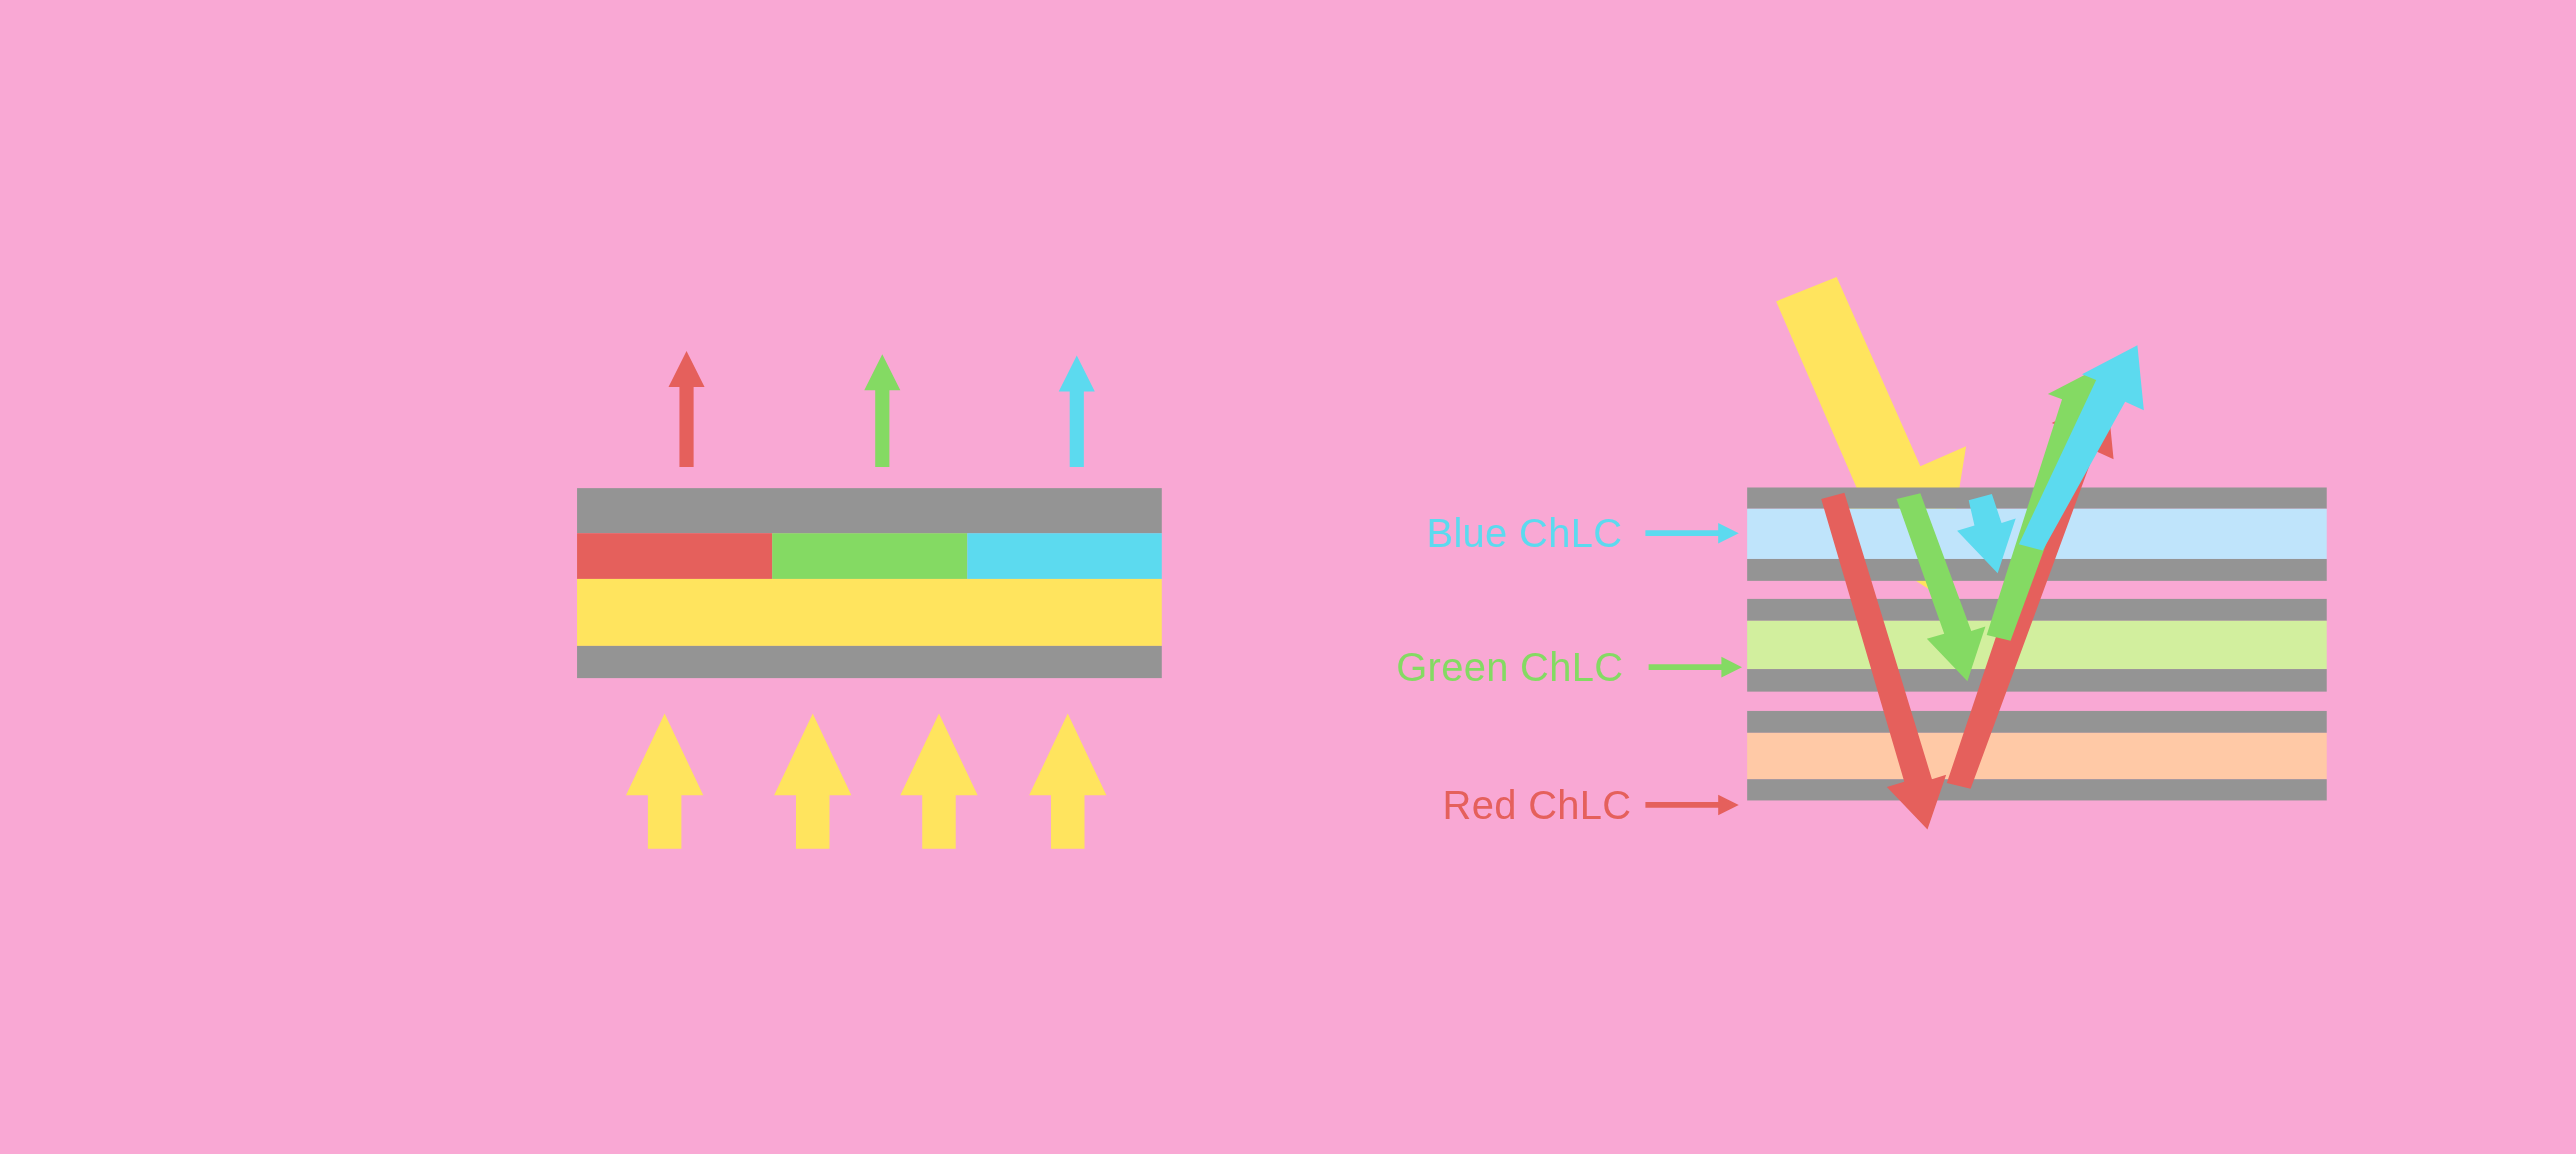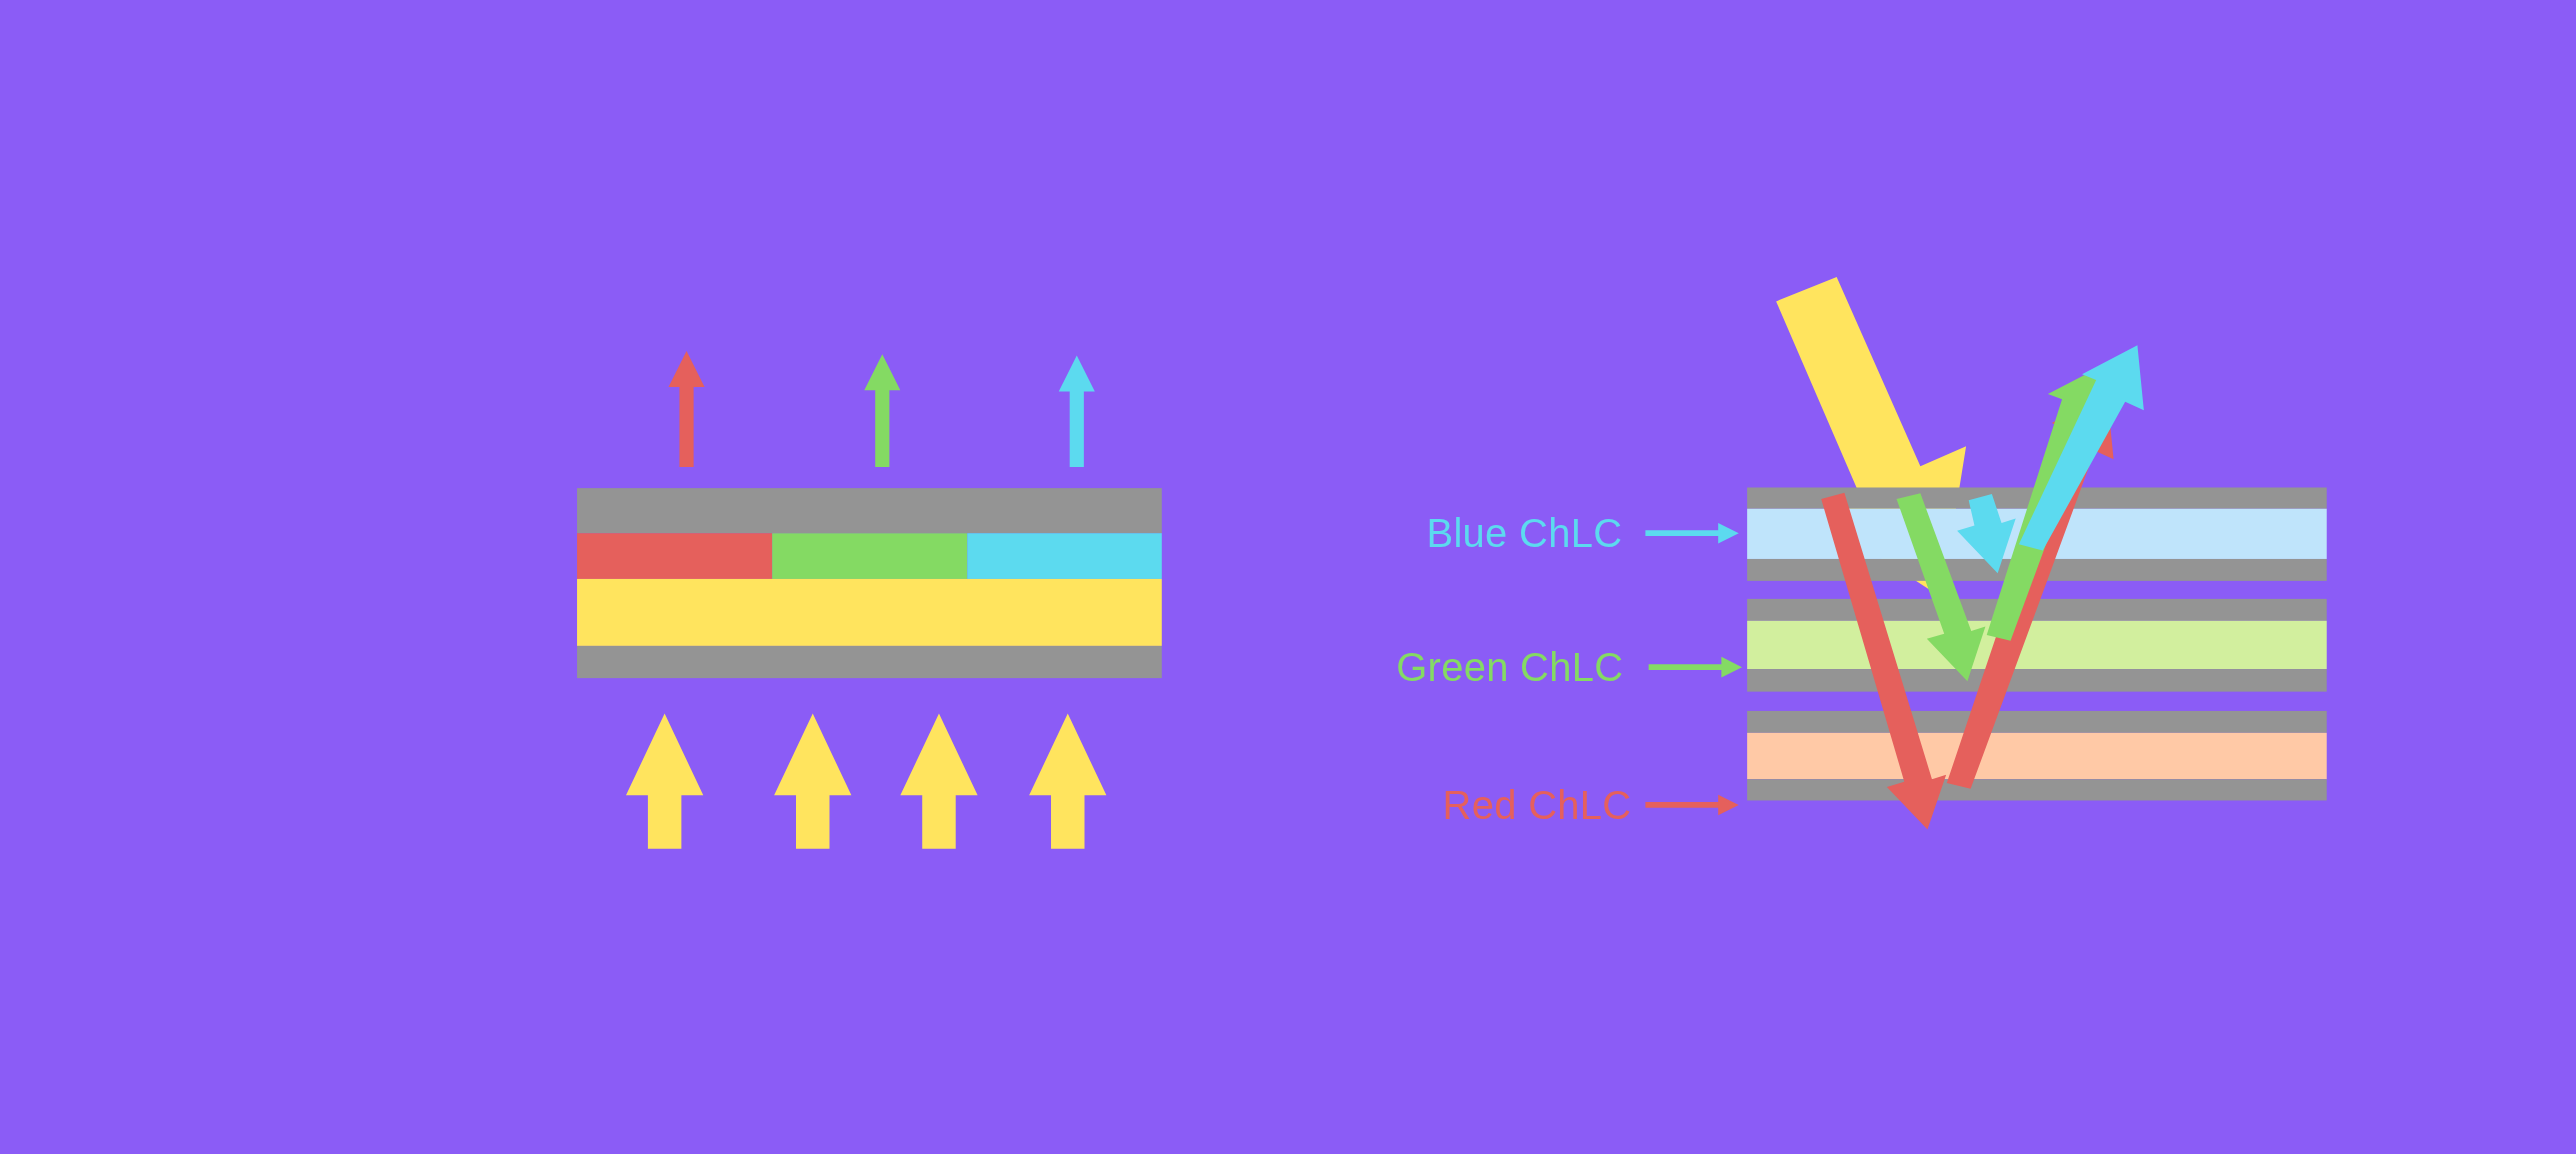--- a/index.html
+++ b/index.html
@@ -11,21 +11,21 @@
     width: 2576px;
     height: 1154px;
     font-family: "Liberation Sans", sans-serif;
     overflow: hidden;
     position: relative;
   }
   #stage {
     position: relative;
     width: 2576px;
     height: 1154px;
-    background: #8b5cf6;
+    background: #f9a8d4;
   }
   .svg-layer {
     position: absolute;
     top: 0;
     left: 0;
     width: 2576px;
     height: 1154px;
   }
   .label-text {
     font-family: "Liberation Sans", sans-serif;

